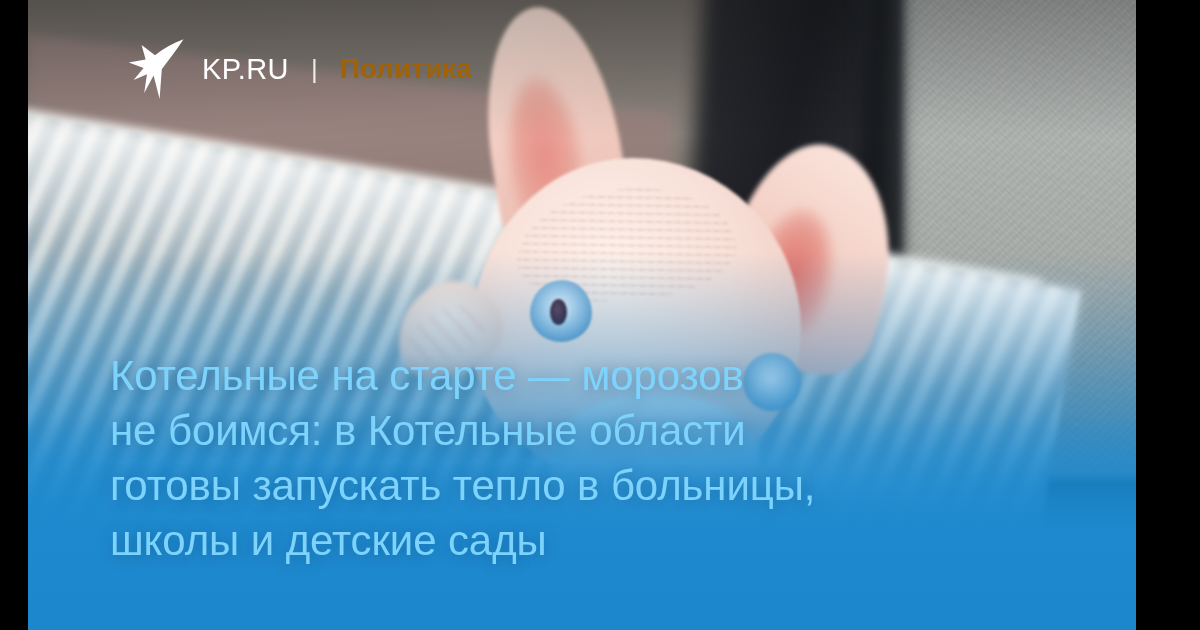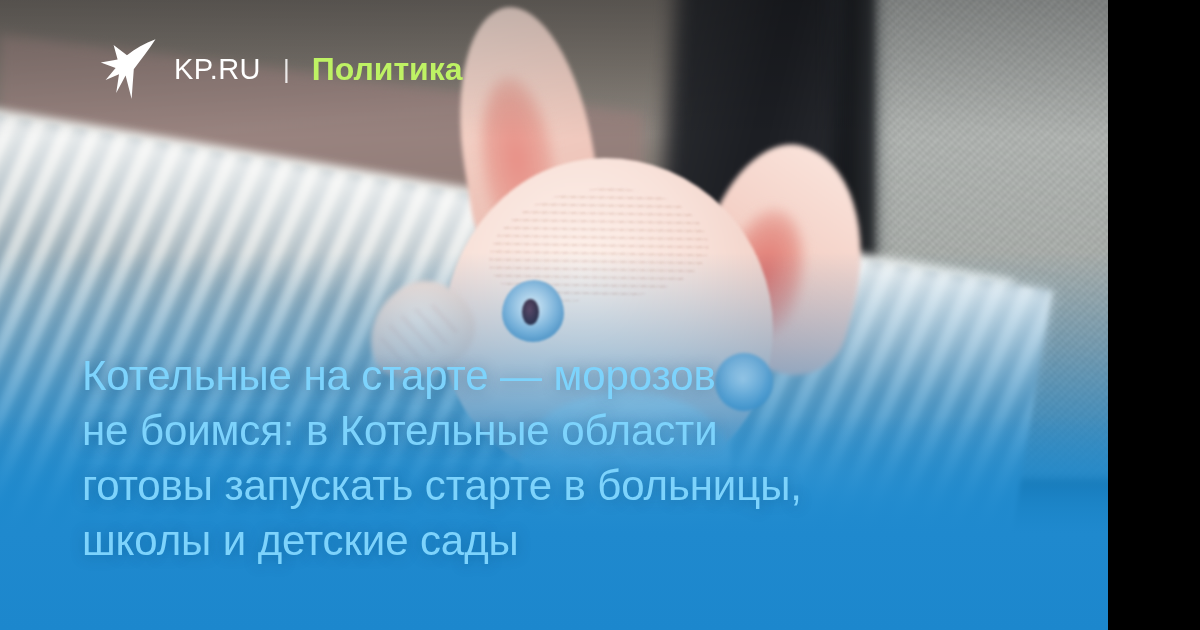--- a/index.html
+++ b/index.html
@@ -6,20 +6,21 @@
   html,body {
     width:1200px; height:630px;
     font-family:"Liberation Sans", sans-serif;
     background:#000; overflow:hidden;
   }
 
   .card {
     position:relative;
     width:1108px; height:630px;
     overflow:hidden;
+    margin-left:28px;
   }
 
   
   .photo { position:absolute; inset:0; overflow:hidden; }
 
   
   .bg-ceiling{
     position:absolute; left:0; top:0; width:100%; height:34%;
     background:linear-gradient(178deg,#6c6762 0%,#7d7770 34%,#8d867f 62%,#6e6560 100%);
   }
@@ -253,21 +254,21 @@
   .brand{
     color:#ffffff; font-size:29px; letter-spacing:.4px;
     font-weight:400; font-family:"Liberation Sans", sans-serif;
     white-space:nowrap;
   }
   .divider{
     color:rgba(255,255,255,.85); font-size:26px; font-weight:300;
     margin:0 4px; user-select:none;
   }
   .rubric{
-    color:#bef264; font-size:32px; font-weight:700;
+    color:#a16207; font-size:28px; font-weight:700;
     font-family:"Liberation Sans", sans-serif; white-space:nowrap;
   }
 
   
   .headline{
     position:absolute; left:82px; bottom:62px; right:200px;
     z-index:9;
     color:#7dd3fc;
     font-size:42px;
     line-height:55px;
@@ -328,17 +329,17 @@
       </svg>
     </span>
     <span class="brand">KP.RU</span>
     <span class="divider">|</span>
     <span class="rubric">Политика</span>
   </div>
 
   <h1 class="headline">
     <span>Котельные на старте — морозов</span>
     <span>не боимся: в Котельные области</span>
-    <span>готовы запускать старте в больницы,</span>
+    <span>готовы запускать тепло в больницы,</span>
     <span>школы и детские сады</span>
   </h1>
 
 </div>
 
 </body></html>

